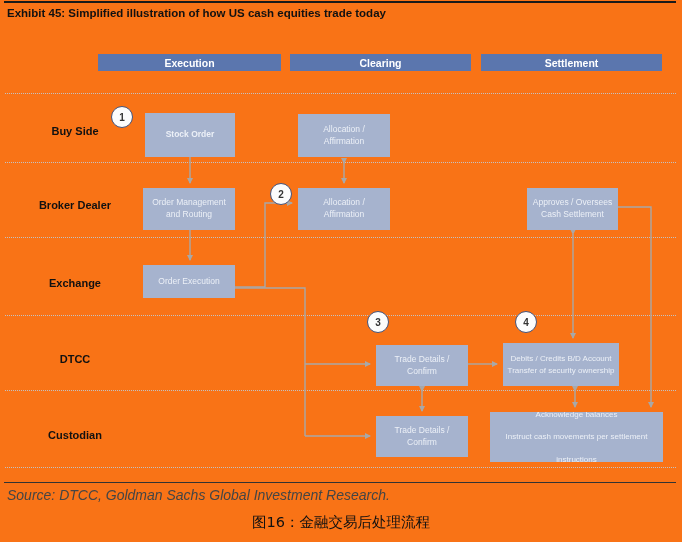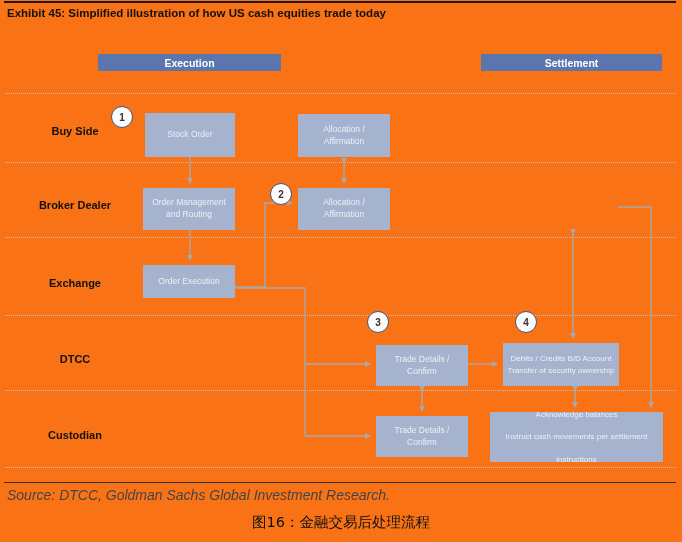--- a/index.html
+++ b/index.html
@@ -28,20 +28,21 @@
 </style>
 </head>
 <body>
 
 <div class="canvas">
 
   <div class="topline"></div>
   <div class="title">Exhibit 45: Simplified illustration of how US cash equities trade today</div>
 
   <div class="colhead" style="left:98px;width:183px;">Execution</div>
+  <div class="colhead" style="left:290px;width:181px;">Clearing</div>
   <div class="colhead" style="left:481px;width:181px;">Settlement</div>
 
   <div class="sep" style="top:93px;"></div>
   <div class="sep" style="top:162px;"></div>
   <div class="sep" style="top:237px;"></div>
   <div class="sep" style="top:315px;"></div>
   <div class="sep" style="top:390px;"></div>
   <div class="sep" style="top:467px;"></div>
 
   <div class="rowlabel" style="top:124px;">Buy Side</div>
@@ -65,39 +66,43 @@
       <path d="M305,364 L370,364" marker-end="url(#ah)"></path>
       <path d="M305,436 L370,436" marker-end="url(#ah)"></path>
       <line x1="468" y1="364" x2="497" y2="364" marker-end="url(#ah)"></line>
       <line x1="422" y1="391" x2="422" y2="411" marker-start="url(#ah)" marker-end="url(#ah)"></line>
       <line x1="573" y1="234" x2="573" y2="338" marker-start="url(#ah)" marker-end="url(#ah)"></line>
       <line x1="575" y1="391" x2="575" y2="407" marker-start="url(#ah)" marker-end="url(#ah)"></line>
       <path d="M618,207 L651,207 L651,407" marker-end="url(#ah)"></path>
     </g>
   </svg>
 
-  <div class="node" style="left:145px;top:113px;width:90px;height:44px;">
+  <div class="node" style="left:145px;top:113px;width:90px;height:44px;font-weight:bold;">
     <span>Stock Order</span>
   </div>
 
   <div class="node" style="left:298px;top:114px;width:92px;height:43px;">
     <span>Allocation /</span>
     <span>Affirmation</span>
   </div>
 
   <div class="node" style="left:143px;top:188px;width:92px;height:42px;">
     <span>Order Management</span>
     <span>and Routing</span>
   </div>
 
   <div class="node" style="left:298px;top:188px;width:92px;height:42px;">
     <span>Allocation /</span>
     <span>Affirmation</span>
   </div>
 
+  <div class="node" style="left:527px;top:188px;width:91px;height:42px;">
+    <span>Approves / Oversees</span>
+    <span>Cash Settlement</span>
+  </div>
 
   <div class="node" style="left:143px;top:265px;width:92px;height:33px;">
     <span>Order Execution</span>
   </div>
 
   <div class="node" style="left:376px;top:345px;width:92px;height:41px;">
     <span>Trade Details /</span>
     <span>Confirm</span>
   </div>
 

